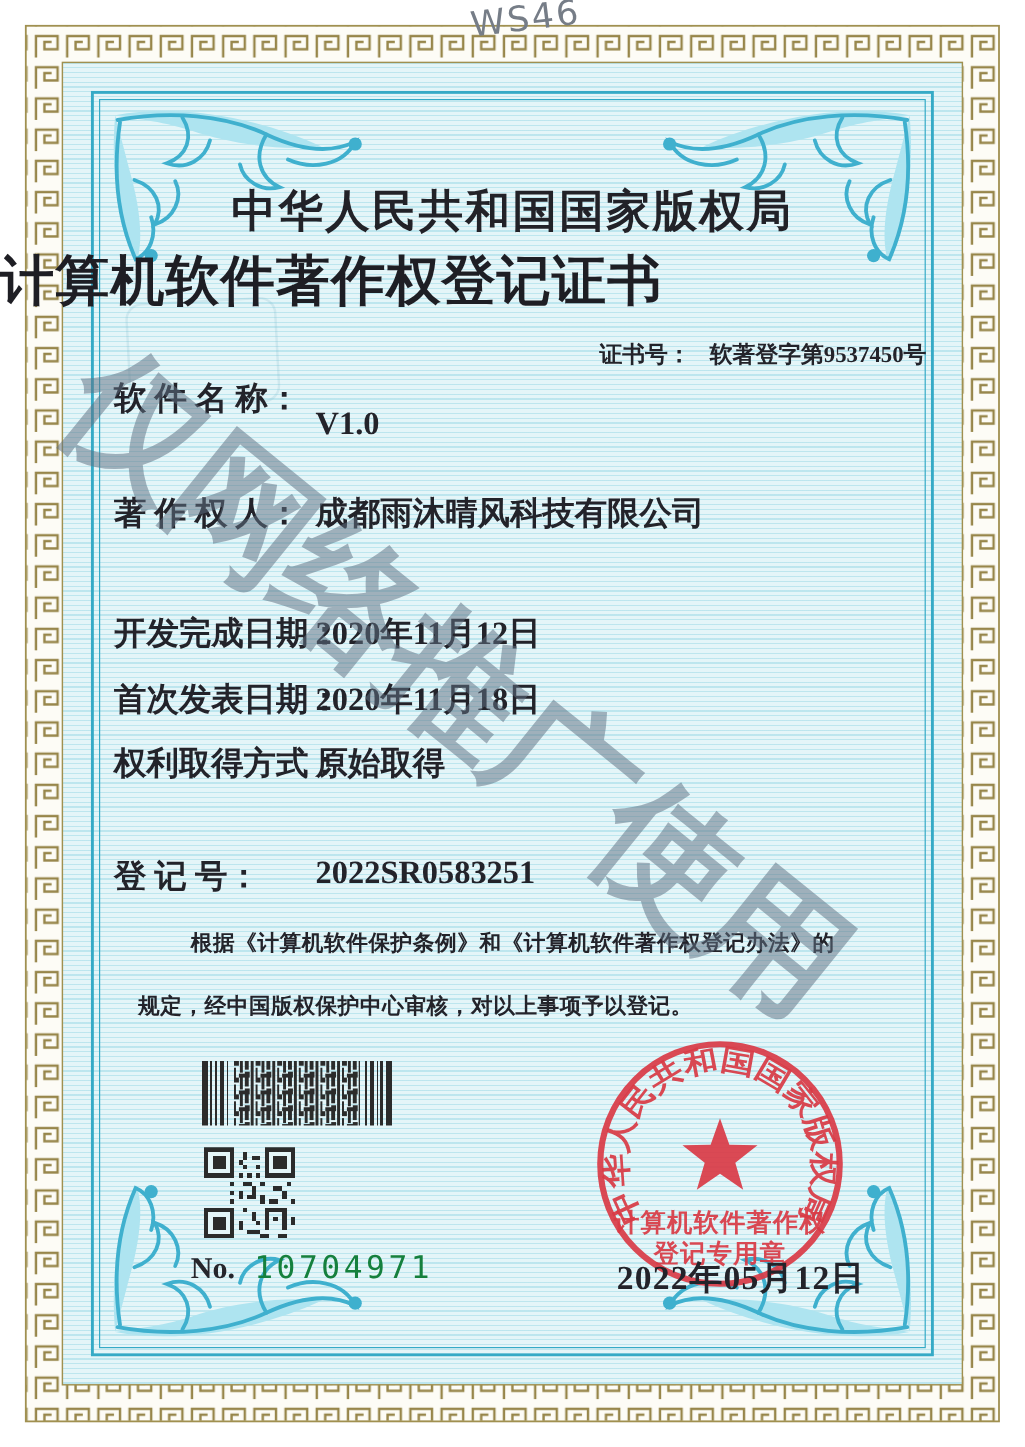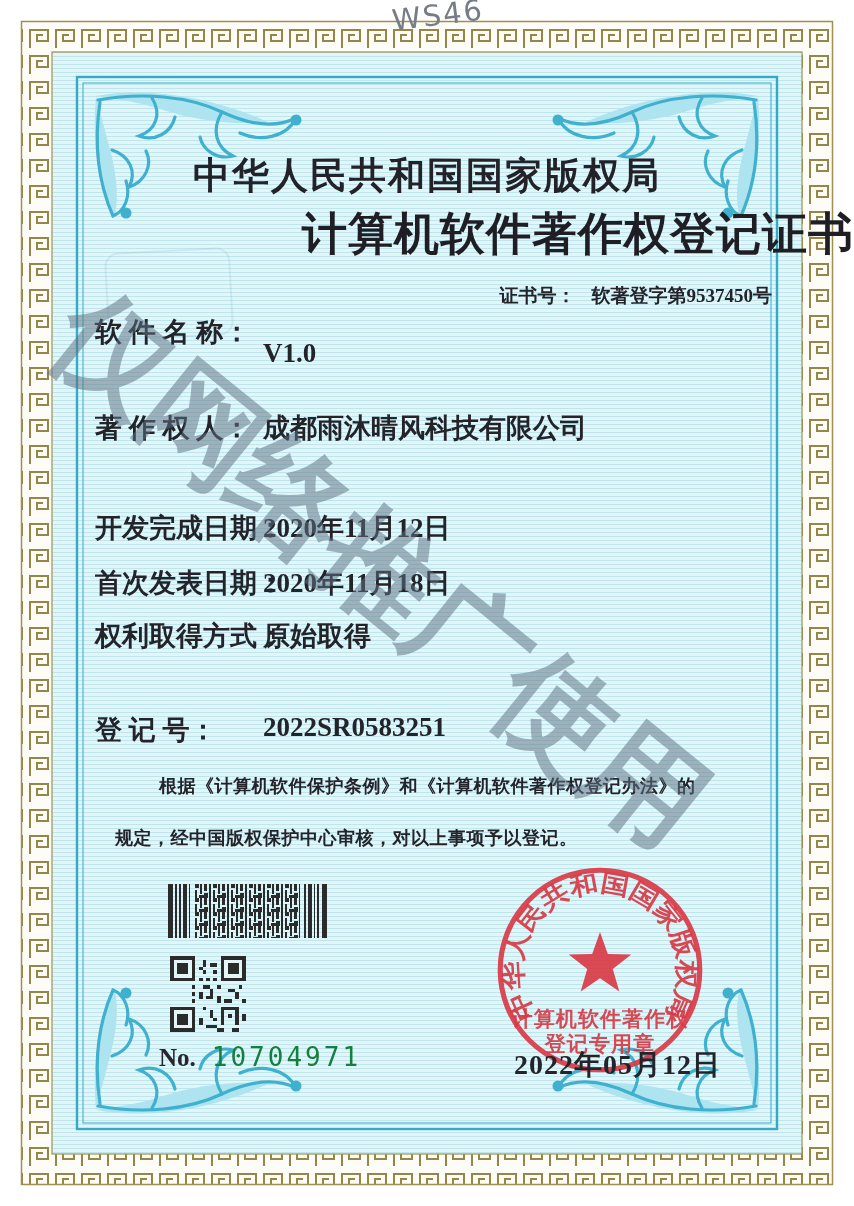--- a/index.html
+++ b/index.html
@@ -23,22 +23,22 @@
     transform:rotate(-3deg); z-index:2;
   }
   .content { position:absolute; inset:0; z-index:3; }
 
   .handwriting {
     position:absolute; left:392px; top:-2px; font-family:"DejaVu Sans",sans-serif;
     font-size:29px; color:#767d87; transform:rotate(-7deg); letter-spacing:2px; z-index:6;
   }
   .title1 { position:absolute; left:0; right:0; top:151px; text-align:center;
     font-size:37px; font-weight:bold; letter-spacing:2px; color:#222228; }
-  .title2 { position:absolute; left:0; right:0; top:204px; text-align:right;
-    font-size:45px; font-weight:bold; letter-spacing:1px; color:#1e1e24;padding-left:16px; }
+  .title2 { position:absolute; left:0; right:0; top:204px; text-align:left;
+    font-size:45px; font-weight:bold; letter-spacing:1px; color:#1e1e24; }
   .certno { position:absolute; top:267px; right:82px; font-size:19px; font-weight:bold;margin-top:16px; }
   .certno .lbl { margin-right:16px; }
 
   .row { position:absolute; left:95px; font-size:27px; font-weight:bold; white-space:nowrap; }
   .row .lbl { display:inline-block; width:168px; }
   .row .val { display:inline-block; vertical-align:top; }
   .r-name { top:314px; } .r-name .v2 { margin-top:24px; }
   .r-author { top:410px; }
   .r-dev { top:510px; }
   .r-pub { top:565px; }

